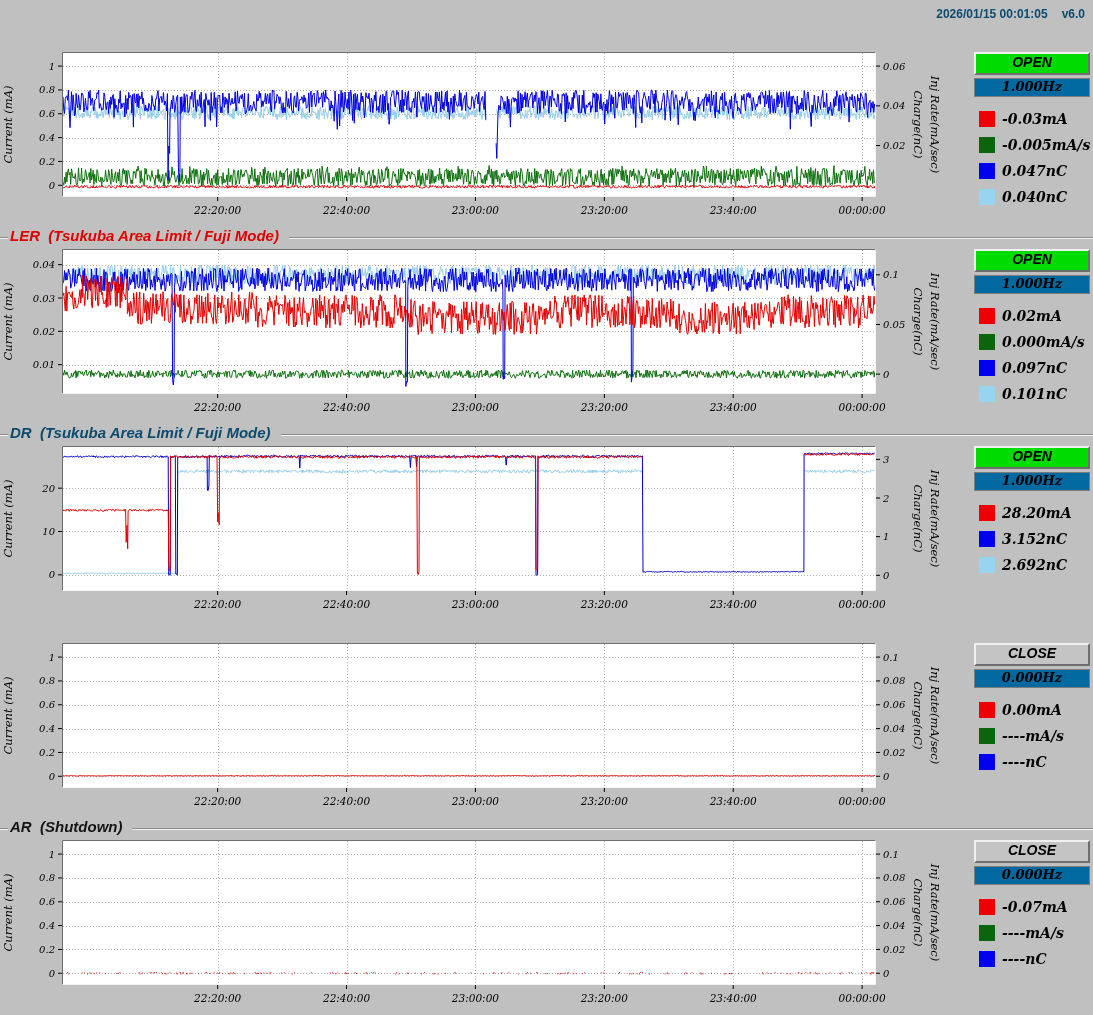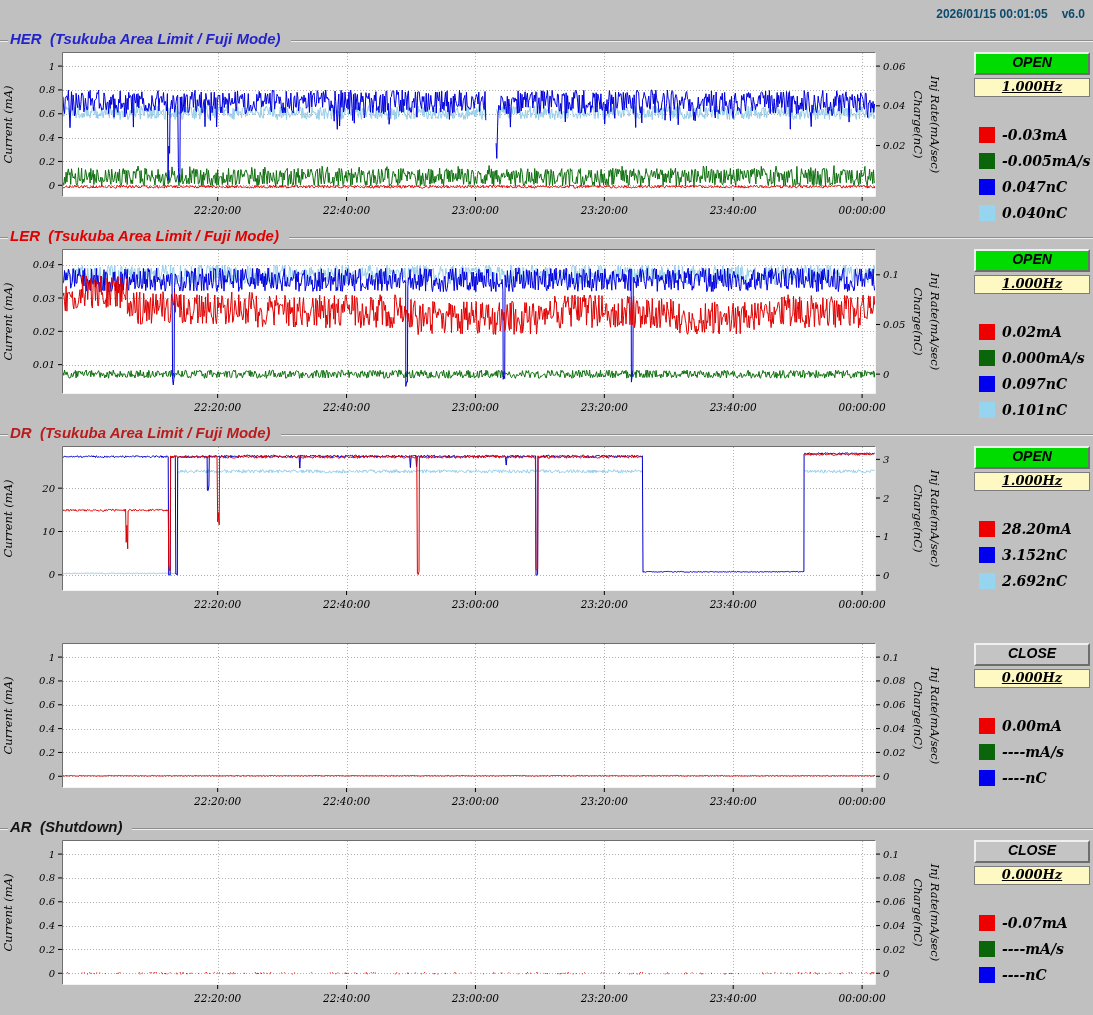--- a/index.html
+++ b/index.html
@@ -16,43 +16,39 @@
   .etched{position:absolute;left:0;right:0;top:12px;height:0;
       border-top:1px solid #8e8e8e;border-bottom:1px solid #efefef;}
   .panel-title{position:absolute;left:8px;top:2px;background:#c0c0c0;
       padding:0 10px 0 2px;font:bold italic 15px "Liberation Sans",sans-serif;
       white-space:pre;}
   .chart-svg{position:absolute;left:0;top:24px;}
   .legend{position:absolute;left:974px;top:24px;width:116px;}
   .status-btn{height:19px;line-height:19px;text-align:center;color:#000;
       font:bold italic 14px "Liberation Sans",sans-serif;border:2px solid;
       border-color:#f0f0f0 #6e6e6e #6e6e6e #f0f0f0;margin-bottom:3px;cursor:pointer;}
-  .rate-box{height:17px;line-height:17px;background:#fef9c3;border:1px solid #7c7c7c;
-      text-align:center;font:bold italic 13px "DejaVu Serif",serif;margin-bottom:20px;text-decoration:underline;}
+  .rate-box{height:17px;line-height:17px;background:#0369a1;border:1px solid #7c7c7c;
+      text-align:center;font:bold italic 13px "DejaVu Serif",serif;margin-bottom:4px;}
   .legend-row{display:flex;align-items:flex-end;height:26px;}
   .swatch{width:16px;height:16px;margin:0 7px 0 5px;flex:none;}
   .legend-val{font:bold italic 14px "DejaVu Serif",serif;white-space:nowrap;color:#000;}
   svg text{fill:#000;}
   .tick{font:italic 10px "DejaVu Serif",serif;}
   .xtick{font:italic 10.5px "DejaVu Serif",serif;}
   .axlab{font:italic 11.5px "DejaVu Serif",serif;}
 </style>
 </head>
 <body>
 
 <div class="header">
   <div class="header-right"><span>2026/01/15 00:01:05</span><span class="ver">v6.0</span></div>
 </div>
 
 <div id="panels">
     <div class="panel">
-      <div class="title-row">
-        <div class="etched"></div>
-        <span class="panel-title" style="color:#2424cc">HER  (Tsukuba Area Limit / Fuji Mode)</span>
-      </div>
       <svg class="chart-svg" width="960" height="172">
         <rect x="63" y="1" width="812" height="143" fill="#ffffff"></rect>
         <defs>
           <clipPath id="clip0">
             <rect x="63" y="1" width="812" height="143"></rect>
           </clipPath>
         </defs>
         <g stroke="#b0b0b0" stroke-width="1" stroke-dasharray="1,2">
           <line x1="63" y1="133.5" x2="875" y2="133.5"></line>
           <line x1="63" y1="109.5" x2="875" y2="109.5"></line>
@@ -221,21 +217,21 @@
         </div>
         <div class="legend-row">
           <span class="swatch" style="background:#97d4ef"></span>
           <span class="legend-val">0.101nC</span>
         </div>
       </div>
     </div>
     <div class="panel">
       <div class="title-row">
         <div class="etched"></div>
-        <span class="panel-title" style="color:#b91c1c">DR  (Tsukuba Area Limit / Fuji Mode)</span>
+        <span class="panel-title" style="color:#0c4a6e">DR  (Tsukuba Area Limit / Fuji Mode)</span>
       </div>
       <svg class="chart-svg" width="960" height="172">
         <rect x="63" y="1" width="812" height="143" fill="#ffffff"></rect>
         <defs>
           <clipPath id="clip2">
             <rect x="63" y="1" width="812" height="143"></rect>
           </clipPath>
         </defs>
         <g stroke="#b0b0b0" stroke-width="1" stroke-dasharray="1,2">
           <line x1="63" y1="129.5" x2="875" y2="129.5"></line>

